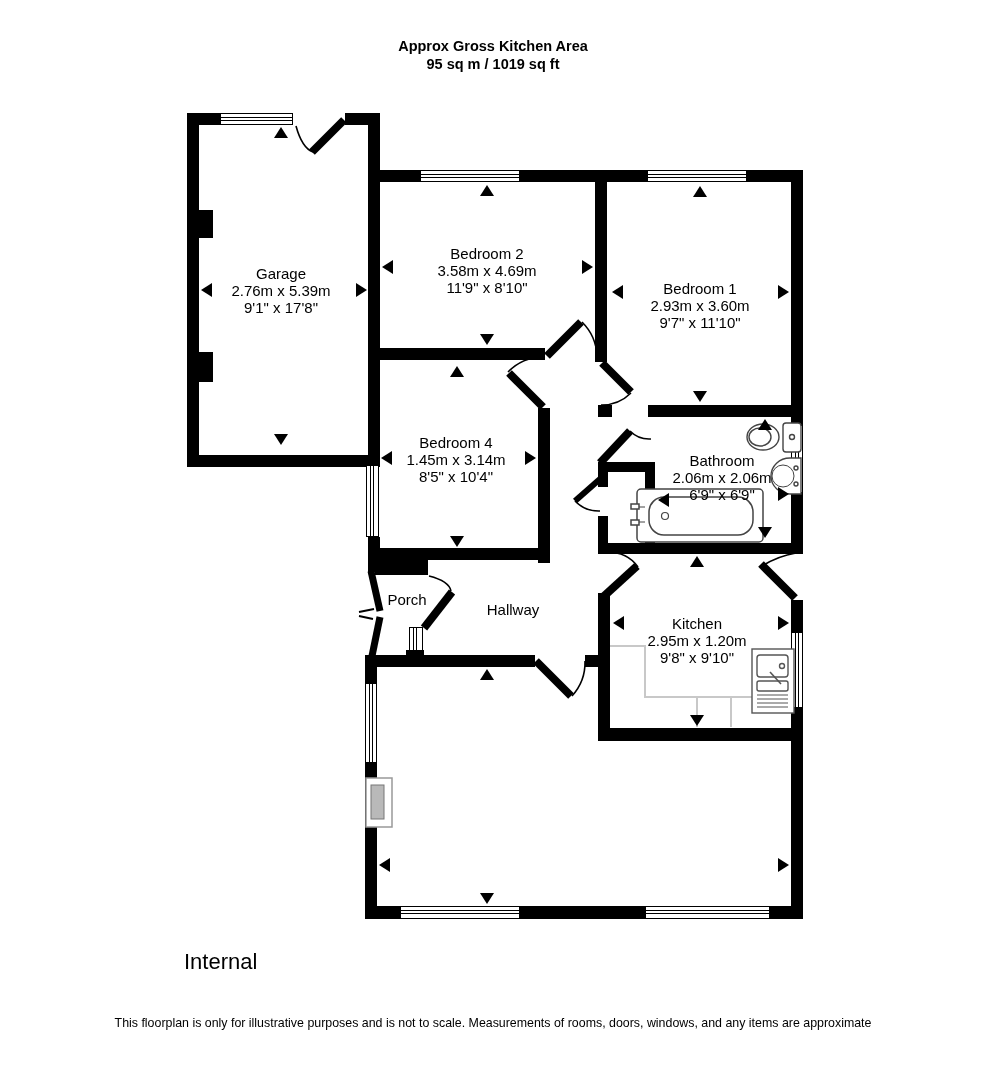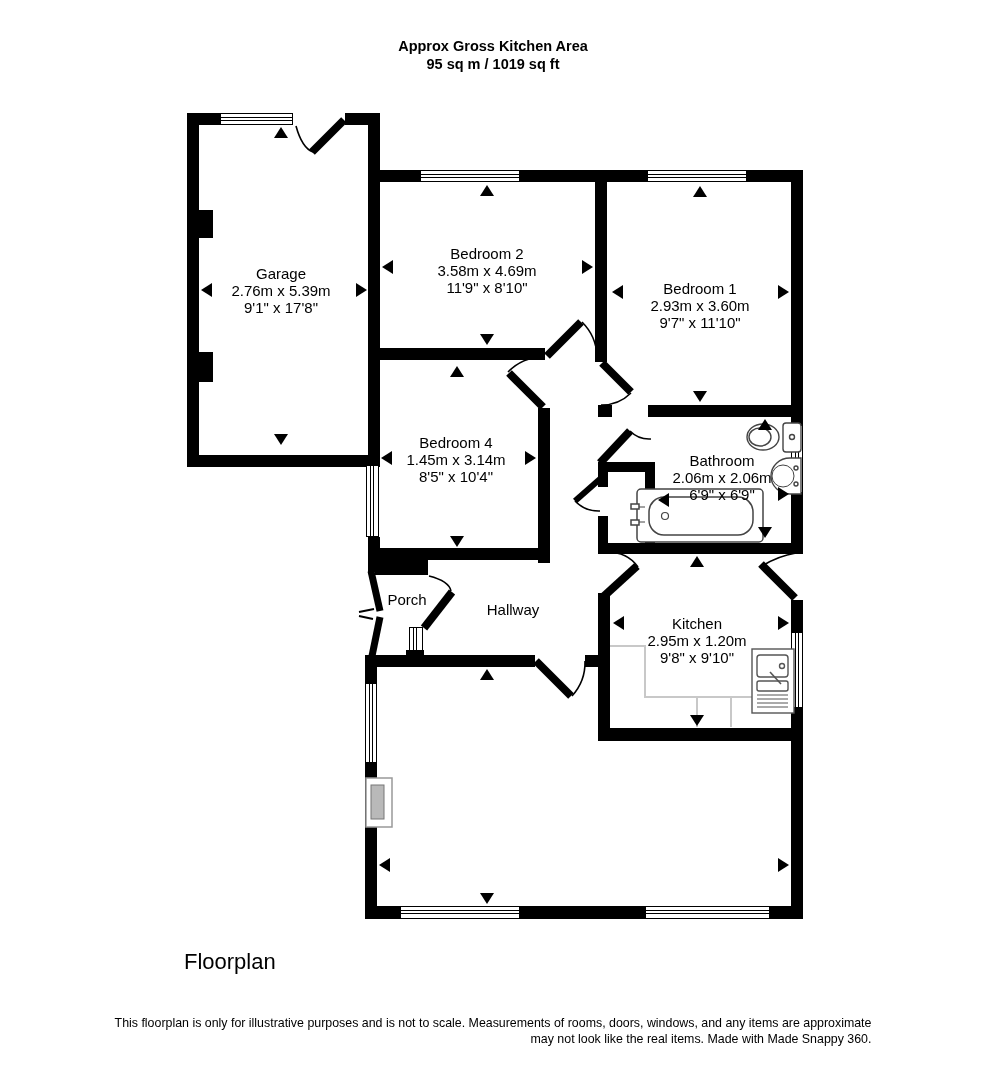--- a/index.html
+++ b/index.html
@@ -14,21 +14,21 @@
   .arw.down{border-width:11px 7px 0 7px;border-top-color:#000}
   .arw.left{border-width:7px 11px 7px 0;border-right-color:#000}
   .arw.right{border-width:7px 0 7px 11px;border-left-color:#000}
   .room-label{position:absolute;transform:translateX(-50%);text-align:center;
               font-size:15px;line-height:17px;white-space:nowrap}
   .rn{font-weight:normal}
   #title{position:absolute;left:493px;top:37px;transform:translateX(-50%);
          text-align:center;font-size:14.5px;line-height:18px;font-weight:bold;white-space:nowrap}
   #floorplan-caption{position:absolute;left:184px;top:949px;font-size:22px}
   #disclaimer{position:absolute;left:493px;top:1016px;transform:translateX(-50%);
-              text-align:right;font-size:12.4px;line-height:15.5px;white-space:nowrap}
+              text-align:left;font-size:12.4px;line-height:15.5px;white-space:nowrap}
   svg{position:absolute;left:0;top:0;pointer-events:none}
 </style>
 </head>
 <body>
 
 <div id="canvas">
 
   <div id="title">
     <div>Approx Gross Kitchen Area</div>
     <div>95 sq m / 1019 sq ft</div>
@@ -230,19 +230,18 @@
   </div>
   <div class="room-label" style="left:513px;top:601px">
     <div class="rn">Hallway</div>
   </div>
   <div class="room-label" style="left:697px;top:615px">
     <div class="rn">Kitchen</div>
     <div class="rd">2.95m x 1.20m</div>
     <div class="rd">9'8" x 9'10"</div>
   </div>
 
-  <div id="floorplan-caption">Floorplan</div>
+  <div id="floorplan-caption">Internal</div>
   <div id="disclaimer">
     <div>This floorplan is only for illustrative purposes and is not to scale. Measurements of rooms, doors, windows, and any items are approximate</div>
-    <div>may not look like the real items. Made with Made Snappy 360.</div>
   </div>
 
 </div>
 
 </body></html>

